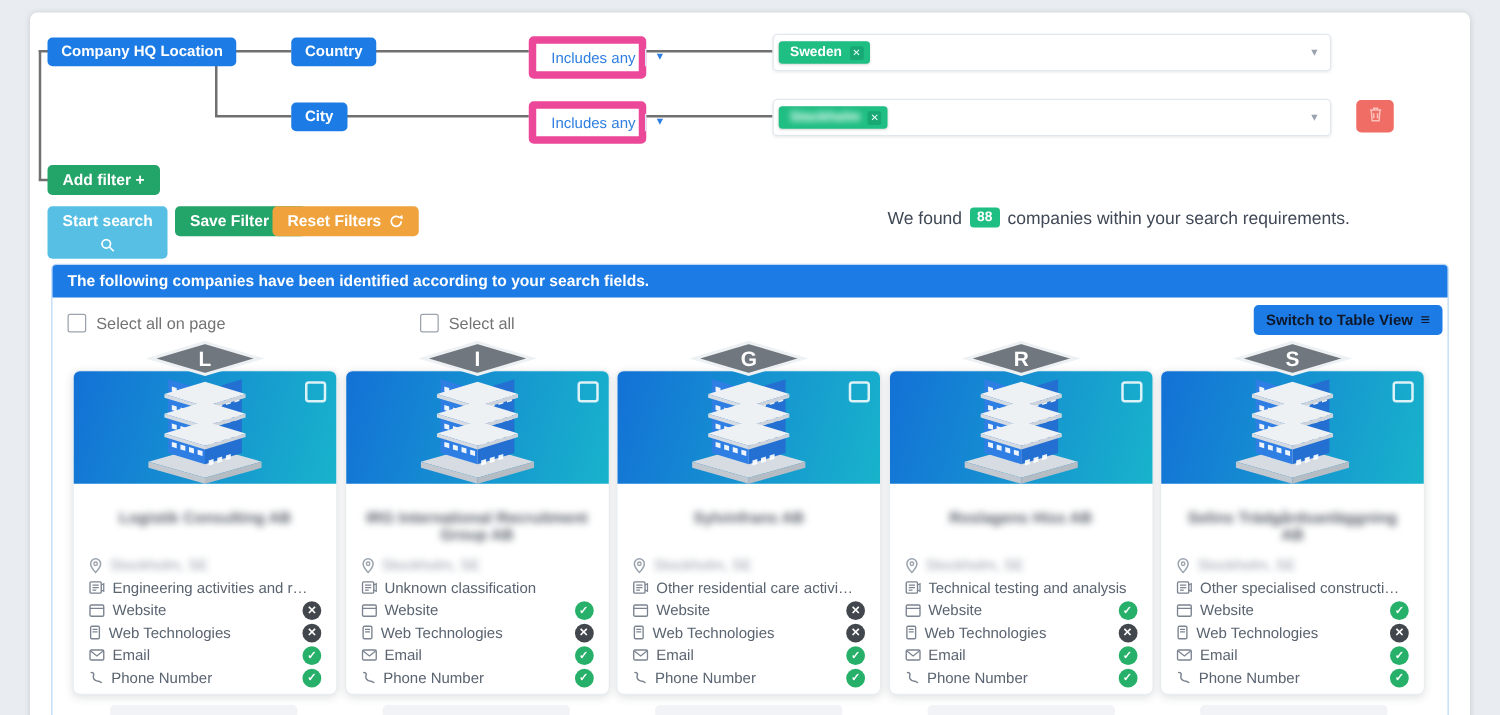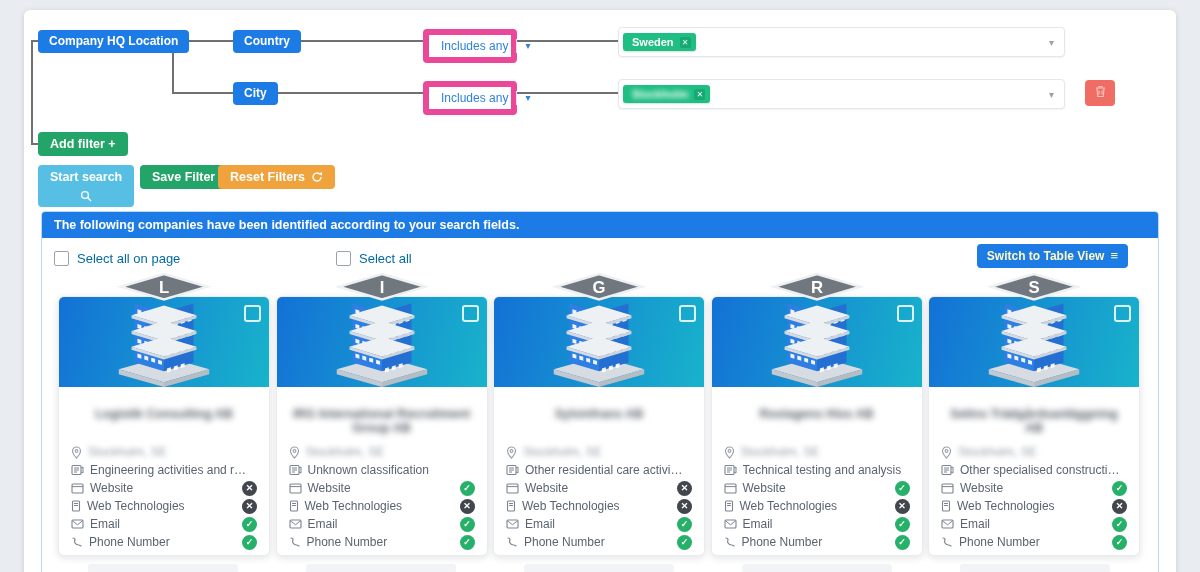--- a/index.html
+++ b/index.html
@@ -63,23 +63,23 @@
   .results{
     position:absolute;left:41px;top:211px;width:1118px;bottom:-20px;
     background:#fff;border:1px solid #b9d9f7;border-radius:4px;box-sizing:border-box;
   }
   .results-header{
     background:#1d7be5;color:#fff;font-size:12.5px;font-weight:700;
     height:26px;line-height:26px;padding:0 12px;border-radius:3px 3px 0 0;
   }
   .select-row{position:absolute;top:39px;display:flex;align-items:center;gap:8px;cursor:pointer;}
   .cbox{width:13px;height:13px;border:1px solid #9aa3ad;border-radius:2px;background:#fff;}
-  .select-label{font-size:13px;color:#0369a1;text-align:right;}
+  .select-label{font-size:13px;color:#737373;text-align:right;}
   .switch-btn{
-    position:absolute;right:30px;top:32px;background:#1d7be5;color:#fef9c3;border:none;border-radius:4px;
+    position:absolute;right:4px;top:32px;background:#1d7be5;color:#0f172a;border:none;border-radius:4px;
     font-size:12px;font-weight:600;padding:5px 10px;display:flex;align-items:center;gap:6px;cursor:pointer;
     font-family:"Liberation Sans", sans-serif;
   }
   .switch-btn .bars{font-size:13px;line-height:10px;}
   
   .cards-grid{
     position:absolute;left:16px;top:84px;width:1082px;
     display:flex;justify-content:space-between;
   }
   .ccard{
@@ -196,20 +196,25 @@
   <button class="btn btn-orange" style="position:absolute;left:218px;top:165px">
     <span>Reset Filters</span>
     <span>
       <svg width="12" height="12" viewBox="0 0 12 12">
           <path d="M10 6a4 4 0 1 1-1.3-2.9" fill="none" stroke="#fff" stroke-width="1.4"></path>
           <polygon points="10.8,0.8 11.2,4.4 7.8,3.2" fill="#fff"></polygon>
         </svg>
     </span>
   </button>
 
+  <div class="summary">
+    <span>We found</span>
+    <span class="count-badge">88</span>
+    <span>companies within your search requirements.</span>
+  </div>
 
   <div class="results">
     <div class="results-header">The following companies have been identified according to your search fields.</div>
 
     <div class="select-row" style="left:12px">
       <span class="cbox"></span>
       <span class="select-label">Select all on page</span>
     </div>
     <div class="select-row" style="left:294px">
       <span class="cbox"></span>

